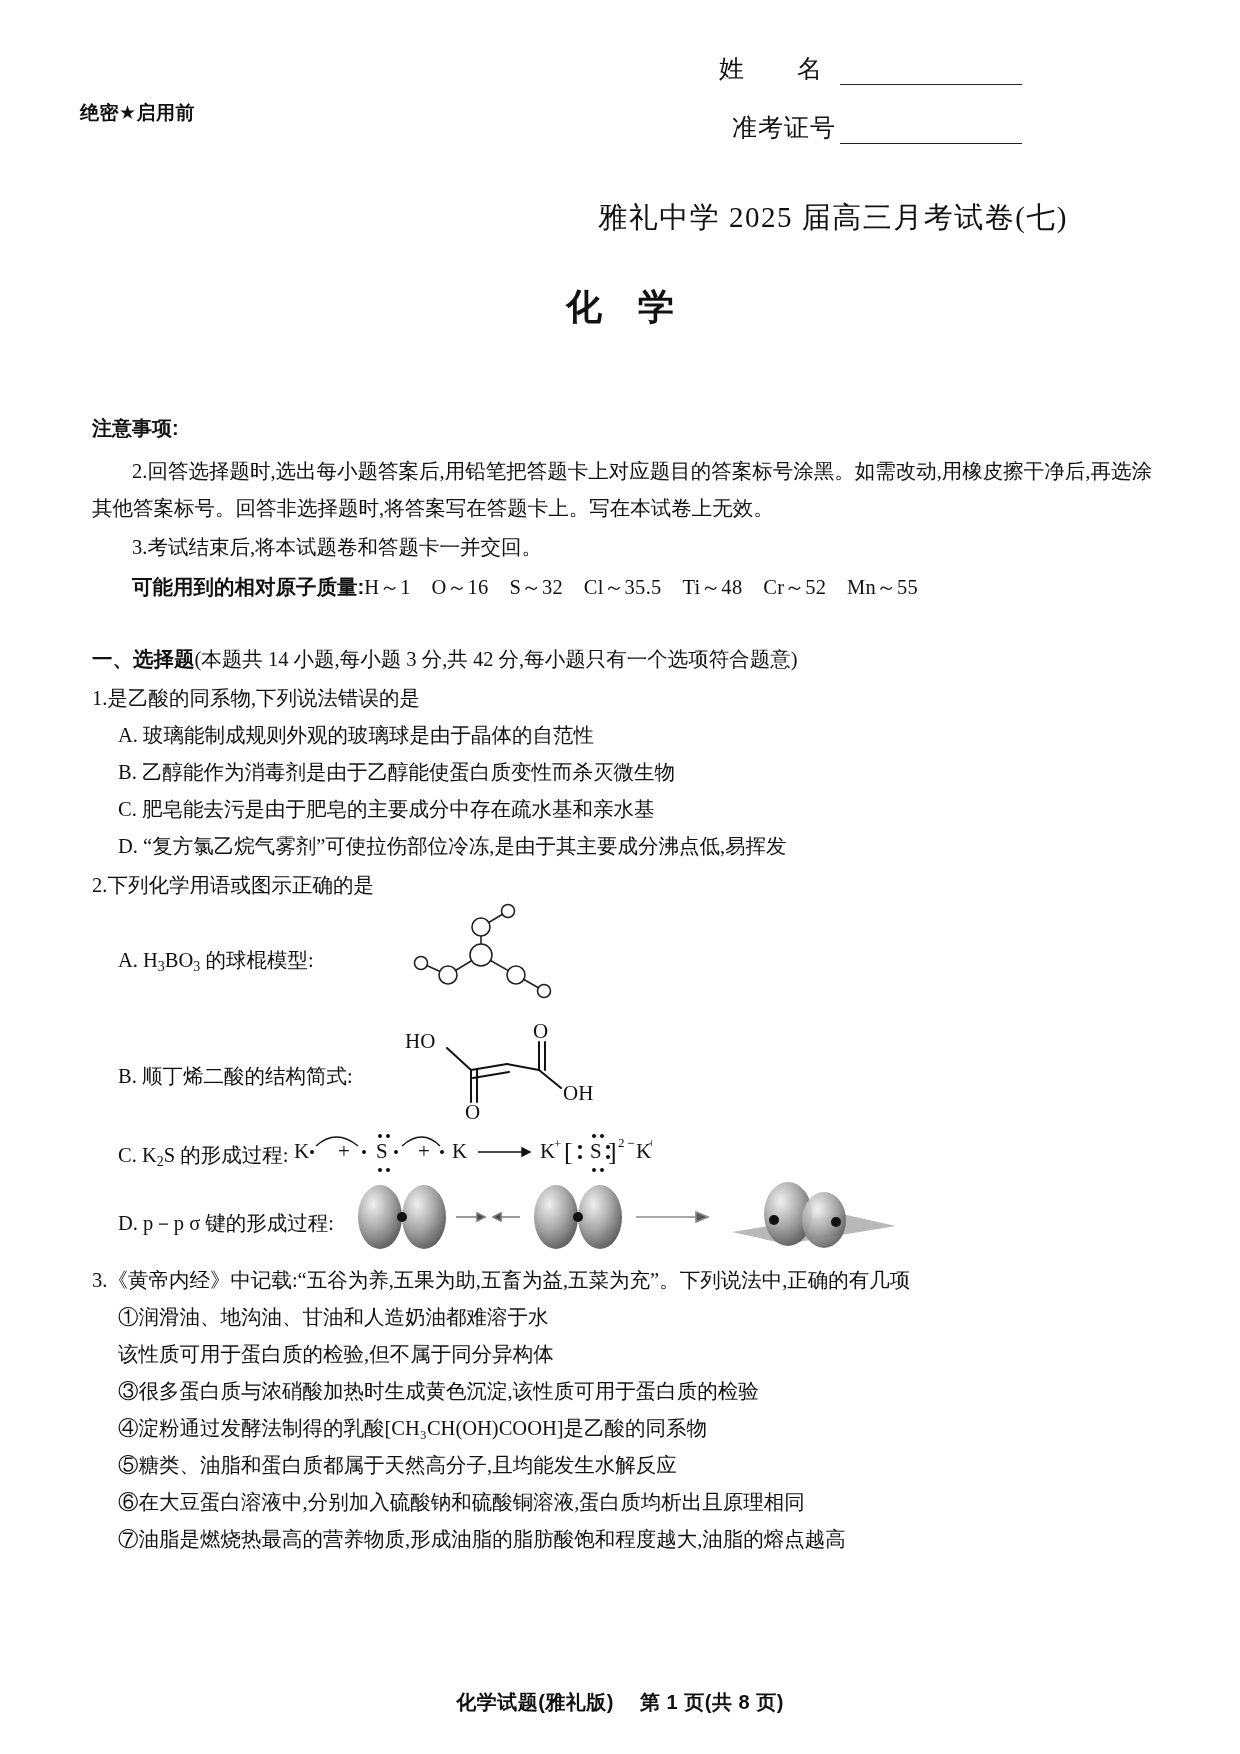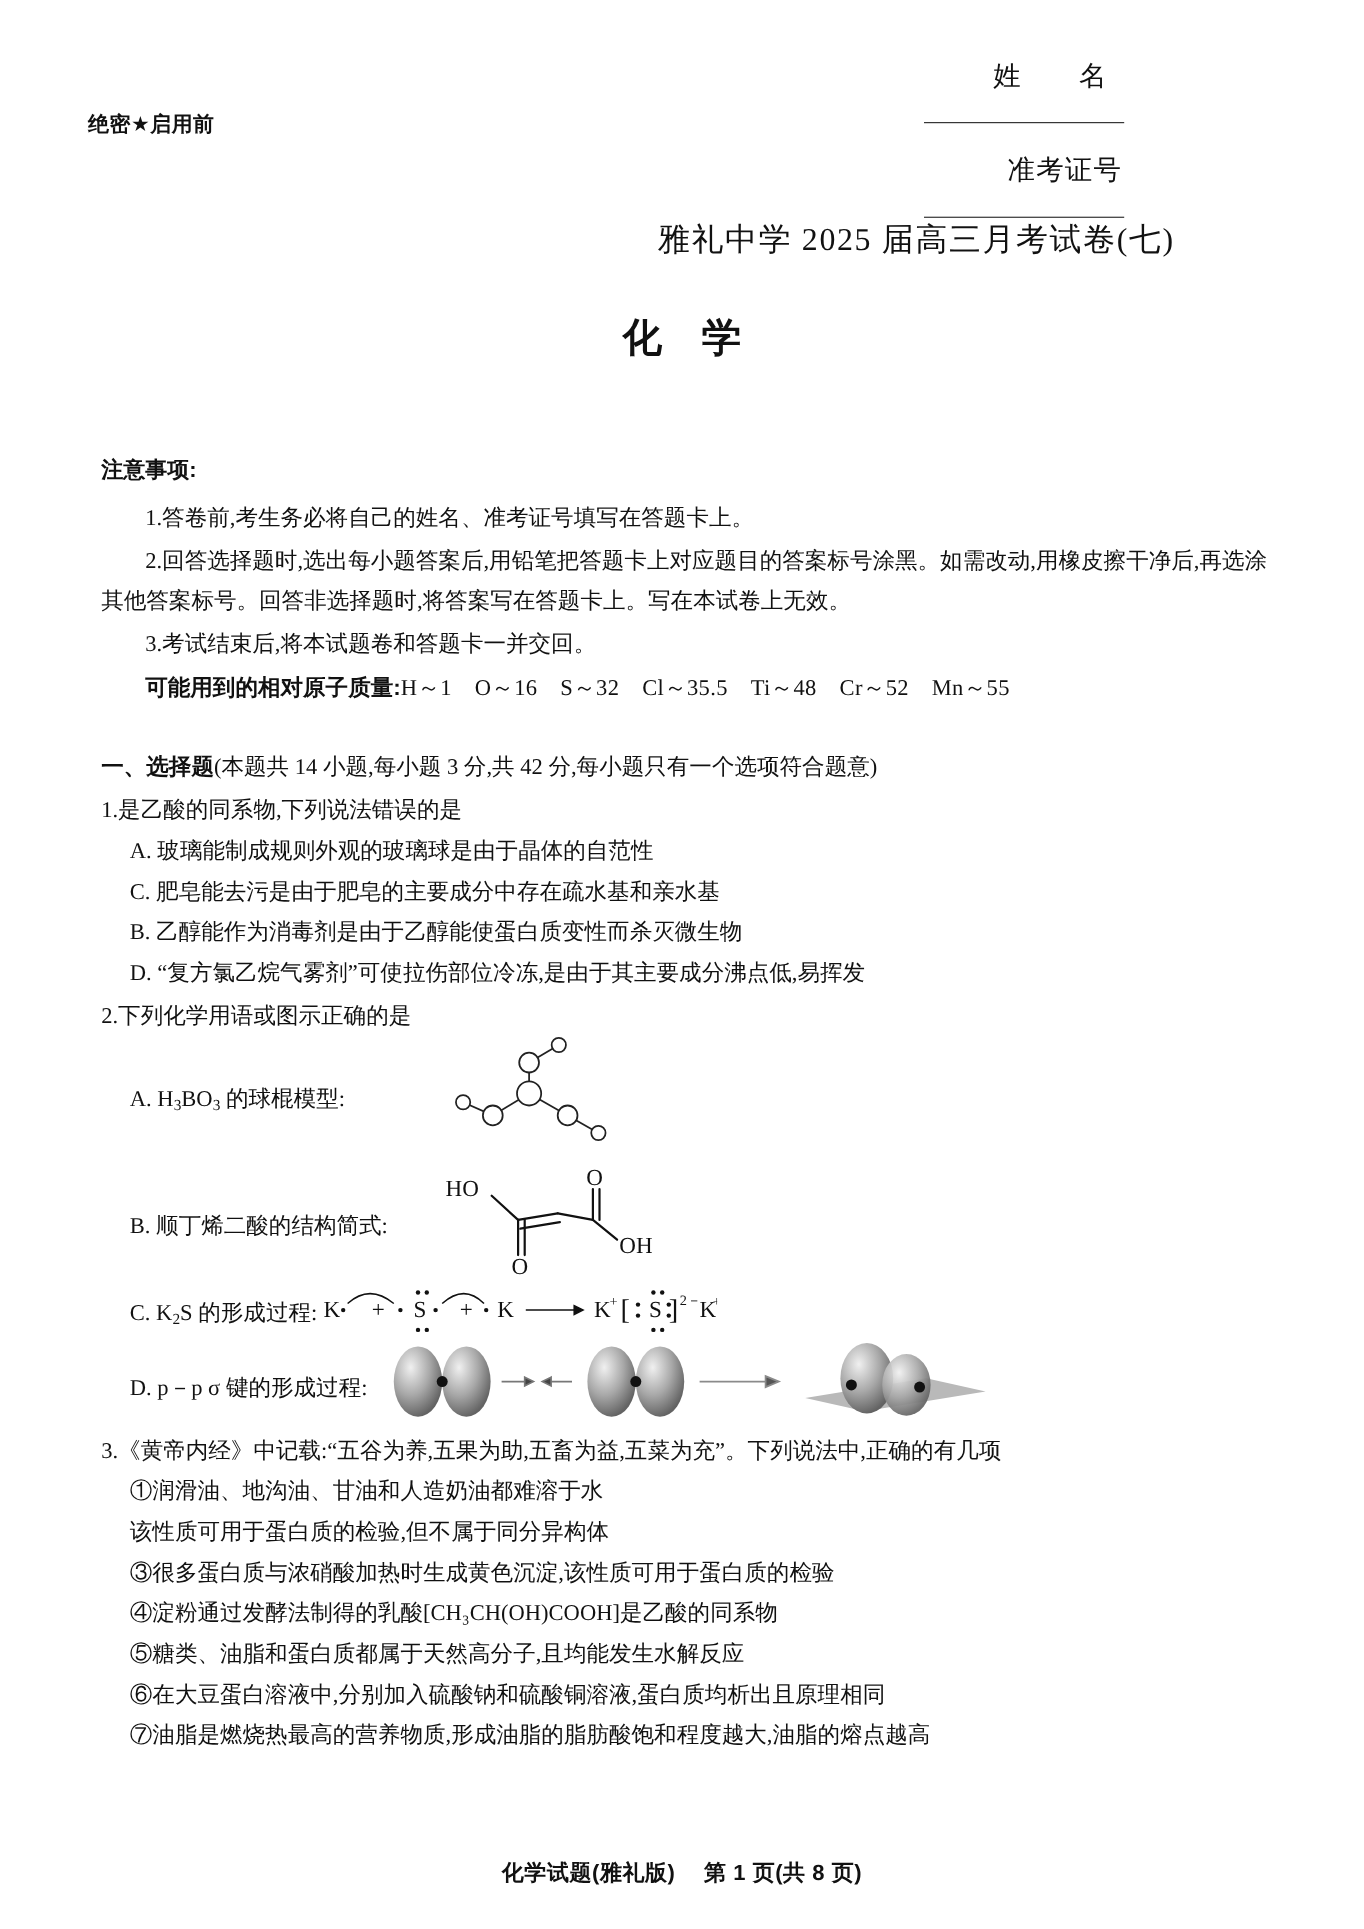--- a/index.html
+++ b/index.html
@@ -44,21 +44,20 @@
     position: absolute;
     right: 218px;
     top: 52px;
     width: 520px;
   }
   .idline {
     display: flex;
     align-items: flex-end;
     justify-content: flex-end;
     margin-bottom: 26px;
-    flex-direction: column;
   }
   .idlabel {
     font-size: 25px;
     font-family: "Liberation Serif", serif;
     letter-spacing: 14px;
     white-space: nowrap;
     padding-right: 2px;
   }
   .idlabel.tight { letter-spacing: 1px; text-align: right; }
   .idrule {
@@ -191,38 +190,37 @@
     </div>
   </div>
 
   <div class="doc-title">雅礼中学 2025 届高三月考试卷(七)</div>
   <div class="subject-title">化学</div>
 
   <div class="body-wrap">
 
     <div class="notice-head">注意事项:</div>
 
-    <div class="notice-item">1.答卷前,考生务必将自己的姓名、准考证号填写在答题卡上。</div>
     <div class="notice-item wrap">2.回答选择题时,选出每小题答案后,用铅笔把答题卡上对应题目的答案标号涂黑。如需改动,用橡皮擦干净后,再选涂其他答案标号。回答非选择题时,将答案写在答题卡上。写在本试卷上无效。</div>
     <div class="notice-item">3.考试结束后,将本试题卷和答题卡一并交回。</div>
 
     <div class="mass-line">
       <b>可能用到的相对原子质量:</b><span class="mass-values">H～1　O～16　S～32　Cl～35.5　Ti～48　Cr～52　Mn～55</span>
     </div>
 
     <div class="section-head">
       <span class="sh-bold">一、选择题</span><span>(本题共 14 小题,每小题 3 分,共 42 分,每小题只有一个选项符合题意)</span>
     </div>
 
     <div class="q-stem">
       <span>1.</span><span>是乙酸的同系物,下列说法错误的是</span>
     </div>
     <div class="q-opt">A. 玻璃能制成规则外观的玻璃球是由于晶体的自范性</div>
+    <div class="q-opt">B. 乙醇能作为消毒剂是由于乙醇能使蛋白质变性而杀灭微生物</div>
     <div class="q-opt">C. 肥皂能去污是由于肥皂的主要成分中存在疏水基和亲水基</div>
-    <div class="q-opt">B. 乙醇能作为消毒剂是由于乙醇能使蛋白质变性而杀灭微生物</div>
     <div class="q-opt">D. “复方氯乙烷气雾剂”可使拉伤部位冷冻,是由于其主要成分沸点低,易挥发</div>
 
     <div class="q-stem">
       <span>2.</span><span>下列化学用语或图示正确的是</span>
     </div>
 
     <div class="opt-with-figure blk-a">
       <span class="opt-label-inline">
         <span>A. H</span><sub>3</sub><span>BO</span><sub>3</sub><span> 的球棍模型:</span>
       </span>

